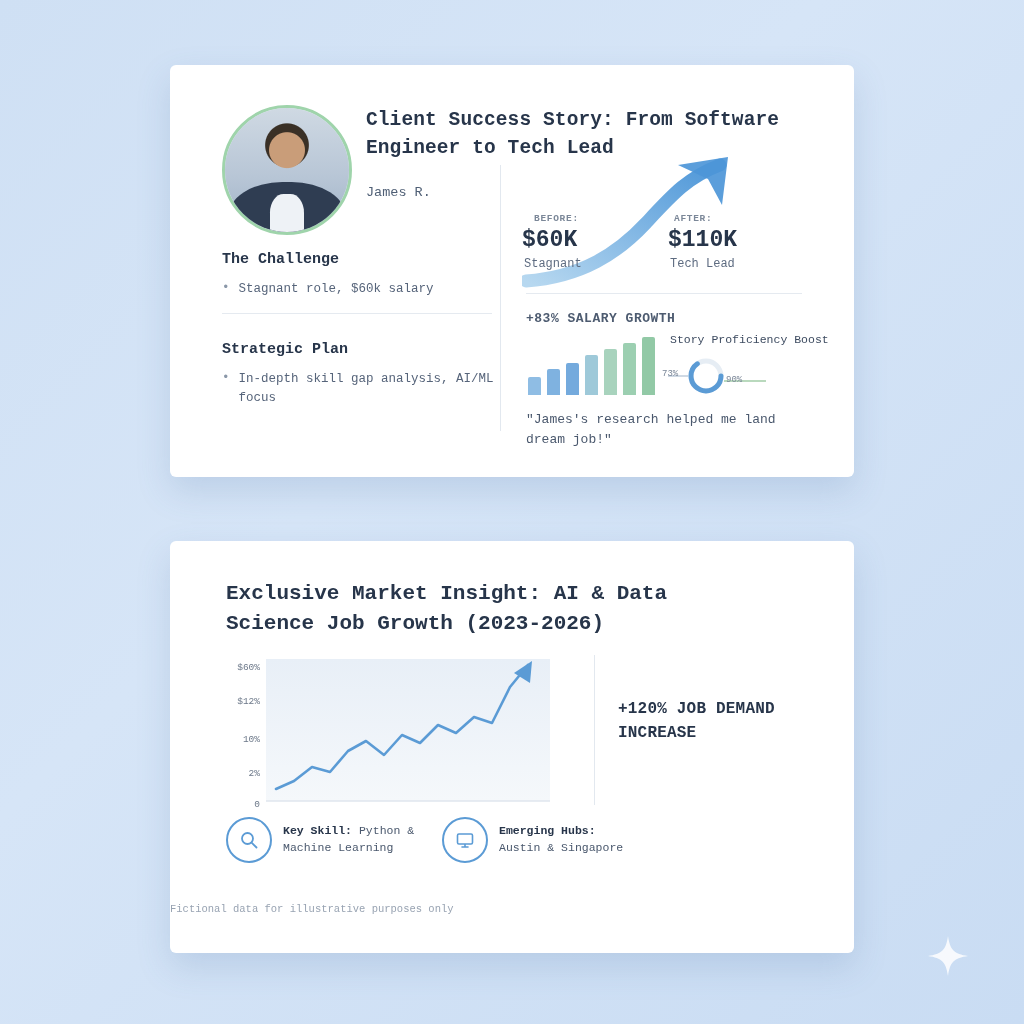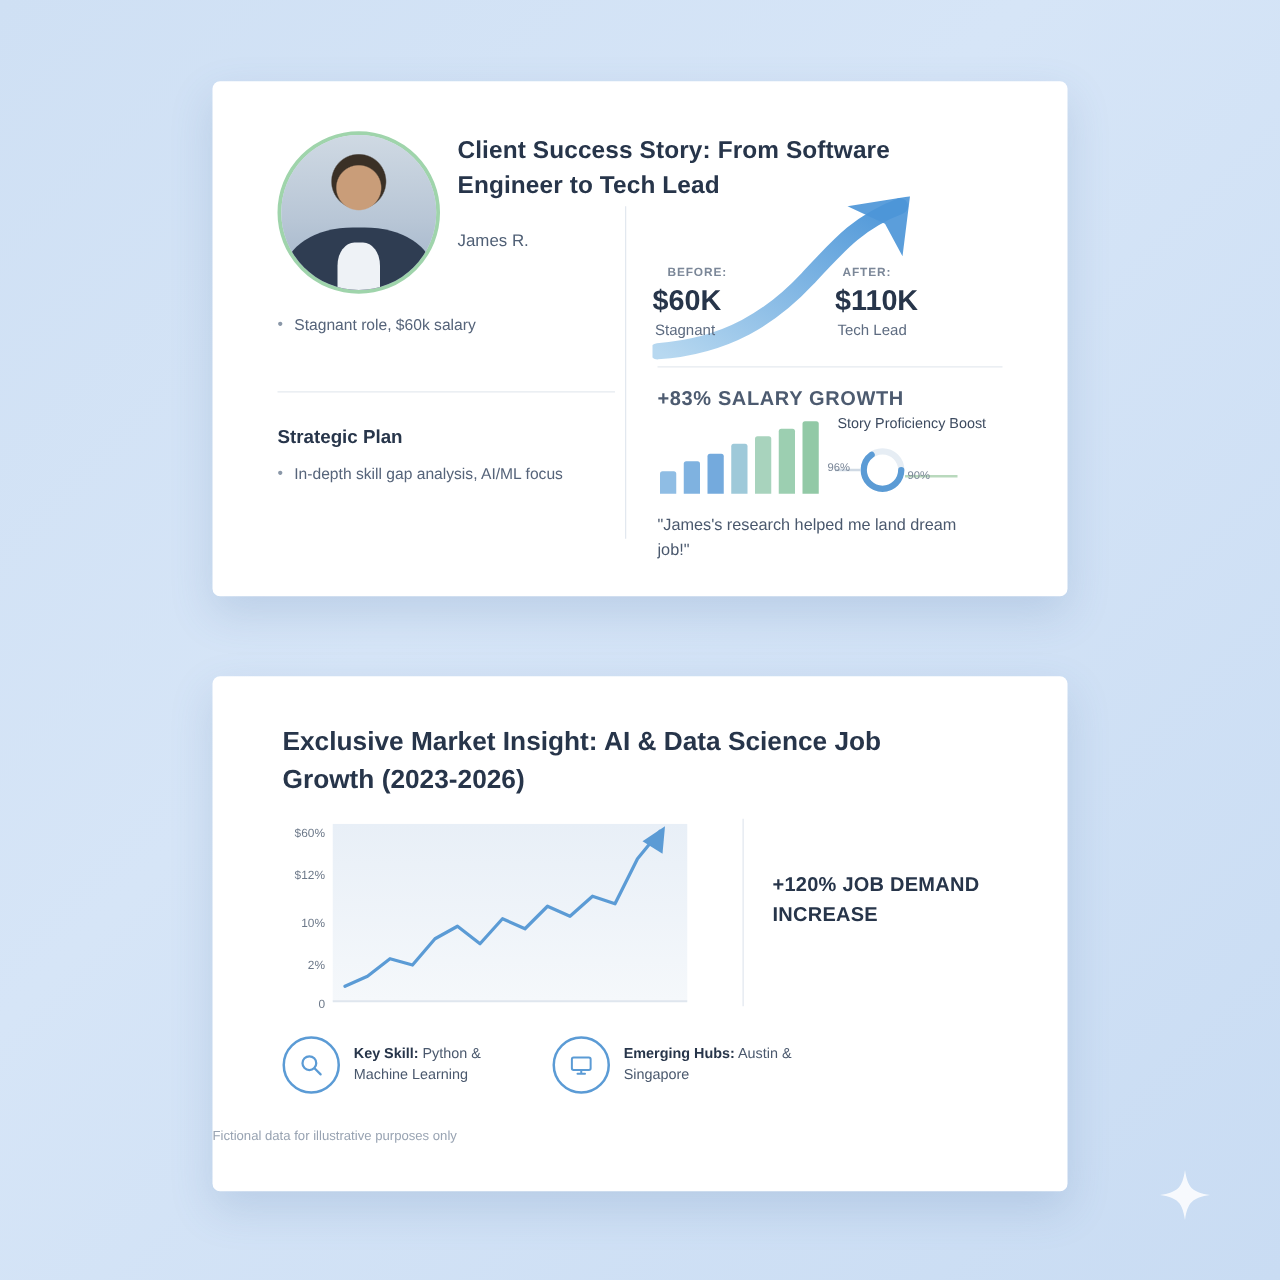--- a/index.html
+++ b/index.html
@@ -42,20 +42,21 @@
     top: 541px;
     width: 684px;
     height: 412px;
   }
 
   
   .story-inner {
     position: relative;
     width: 100%;
     height: 100%;
+    font-family: Liberation Mono, monospace;
   }
   .avatar {
     position: absolute;
     left: 52px;
     top: 40px;
     width: 124px;
     height: 124px;
     border-radius: 50%;
     border: 3px solid #9fd4ab;
     overflow: hidden;
@@ -190,21 +191,21 @@
     left: 356px;
     top: 228px;
     width: 276px;
     height: 1px;
     background: #e5eaf0;
   }
   .growth-label {
     position: absolute;
     left: 356px;
     top: 246px;
-    font-size: 16px;
+    font-size: 13px;
     letter-spacing: .5px;
     color: #4d5b70;
     font-weight: bold;
   }
 
   
   .bars {
     position: absolute;
     left: 358px;
     top: 272px;
@@ -306,21 +307,21 @@
     font-weight: bold;
     color: #27354a;
     line-height: 1.5;
     letter-spacing: .2px;
     margin-top: 28px;
   }
 
   .facts {
     position: absolute;
     left: 56px;
-    top: 288px;
+    top: 276px;
     width: 576px;
     display: flex;
     gap: 24px;
   }
   .fact {
     display: flex;
     align-items: center;
     gap: 11px;
     width: 192px;
   }
@@ -363,20 +364,21 @@
         <div class="shirt"></div>
       </div>
     </div>
 
     <div class="story-title">Client Success Story: From Software Engineer to Tech Lead</div>
     <div class="story-name">James R.</div>
 
     <div class="divider-v"></div>
 
     <div class="sec" id="sec-challenge">
+      <div class="sec-head">The Challenge</div>
       <div class="bullet-row">
         <span class="bullet-dot">•</span>
         <span>Stagnant role, $60k salary</span>
       </div>
     </div>
 
     <div class="hr-light"></div>
 
     <div class="sec" id="sec-plan">
       <div class="sec-head">Strategic Plan</div>
@@ -419,21 +421,21 @@
     </div>
 
     <div class="skill-label">Story Proficiency Boost</div>
     <div class="donut-wrap">
       <svg width="130" height="46" viewBox="0 0 130 46">
         <line x1="6" y1="23" x2="26" y2="23" stroke="#cfd9e4" stroke-width="2"></line>
         <circle cx="44" cy="23" r="15" fill="none" stroke="#e6edf4" stroke-width="5"></circle>
         <circle cx="44" cy="23" r="15" fill="none" stroke="#5b9bd5" stroke-width="5" stroke-dasharray="85 94" stroke-dashoffset="24" stroke-linecap="round"></circle>
         <line x1="62" y1="28" x2="104" y2="28" stroke="#b9d9bd" stroke-width="2"></line>
       </svg>
-      <div class="pct-small" id="pct-from">96%</div>
+      <div class="pct-small" id="pct-from">73%</div>
       <div class="pct-small" id="pct-to">90%</div>
     </div>
 
     <div class="quote">"James's research helped me land dream job!"</div>
   </div>
 </div>
 
 <div class="card" id="card-market">
   <div class="story-inner">
     <div class="market-title">Exclusive Market Insight: AI &amp; Data Science Job Growth (2023-2026)</div>

